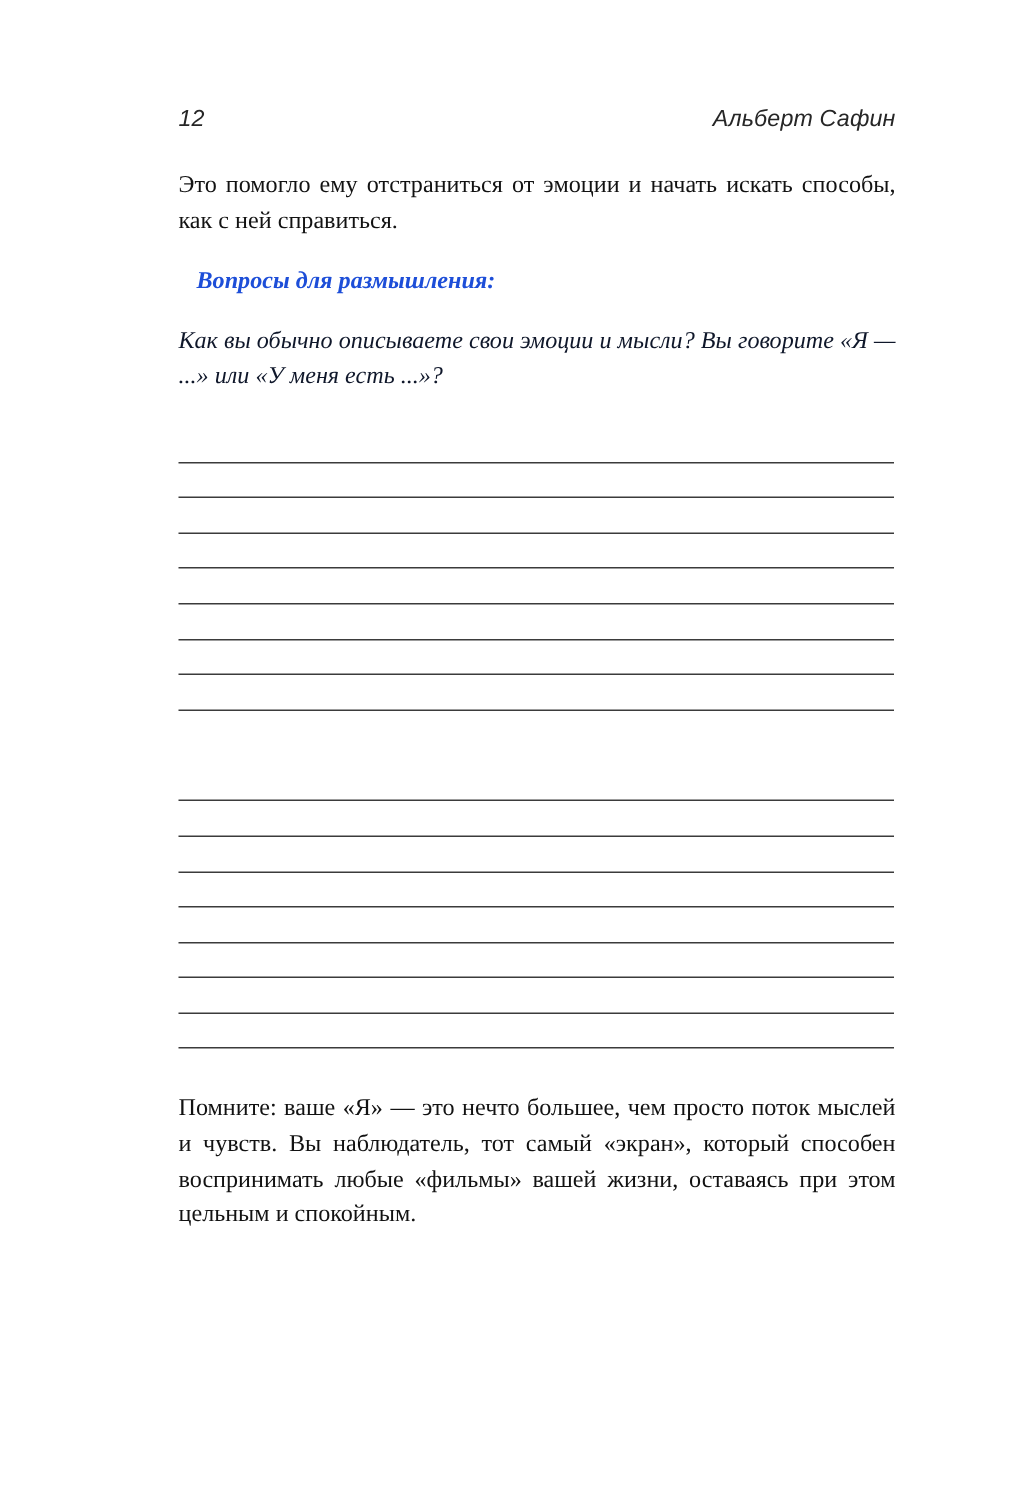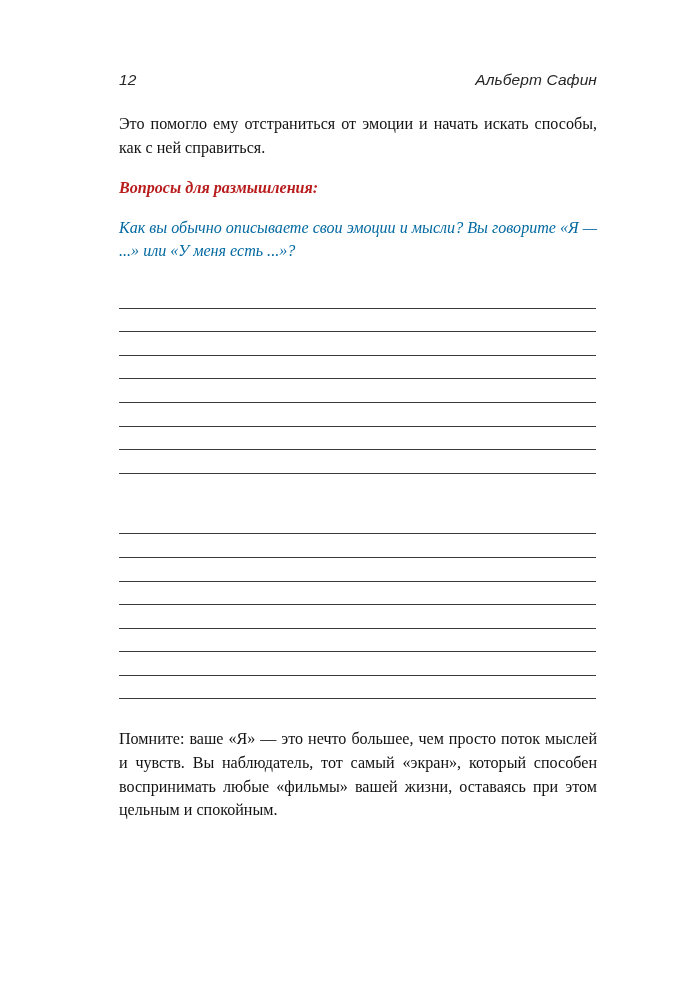--- a/index.html
+++ b/index.html
@@ -68,37 +68,37 @@
     font-size: 16.1px;
     line-height: 23.6px;
     text-align: justify;
     text-justify: inter-word;
     color: #121212;
     hyphens: manual;
   }
   p.body-par:last-child { margin-bottom: 0; }
 
   h3.prompt-heading {
-    margin: 7px 0 16px 0;
+    margin: 7px 0 16px 12px;
     font-family: "Liberation Serif", "DejaVu Serif", serif;
     font-size: 16.1px;
     line-height: 23.6px;
     font-weight: bold;
     font-style: italic;
-    color: #b91c1c;
+    color: #1d4ed8;
     text-align: left;
   }
 
   p.question {
     margin: 0 0 12px 0;
     font-family: "Liberation Serif", "DejaVu Serif", serif;
     font-size: 16.1px;
     line-height: 23.6px;
     font-style: italic;
-    color: #0369a1;
+    color: #0f172a;
     text-align: justify;
     text-justify: inter-word;
   }
 
   
   .ruled-area {
     margin: 0;
     padding: 0;
     width: 477px;
   }

